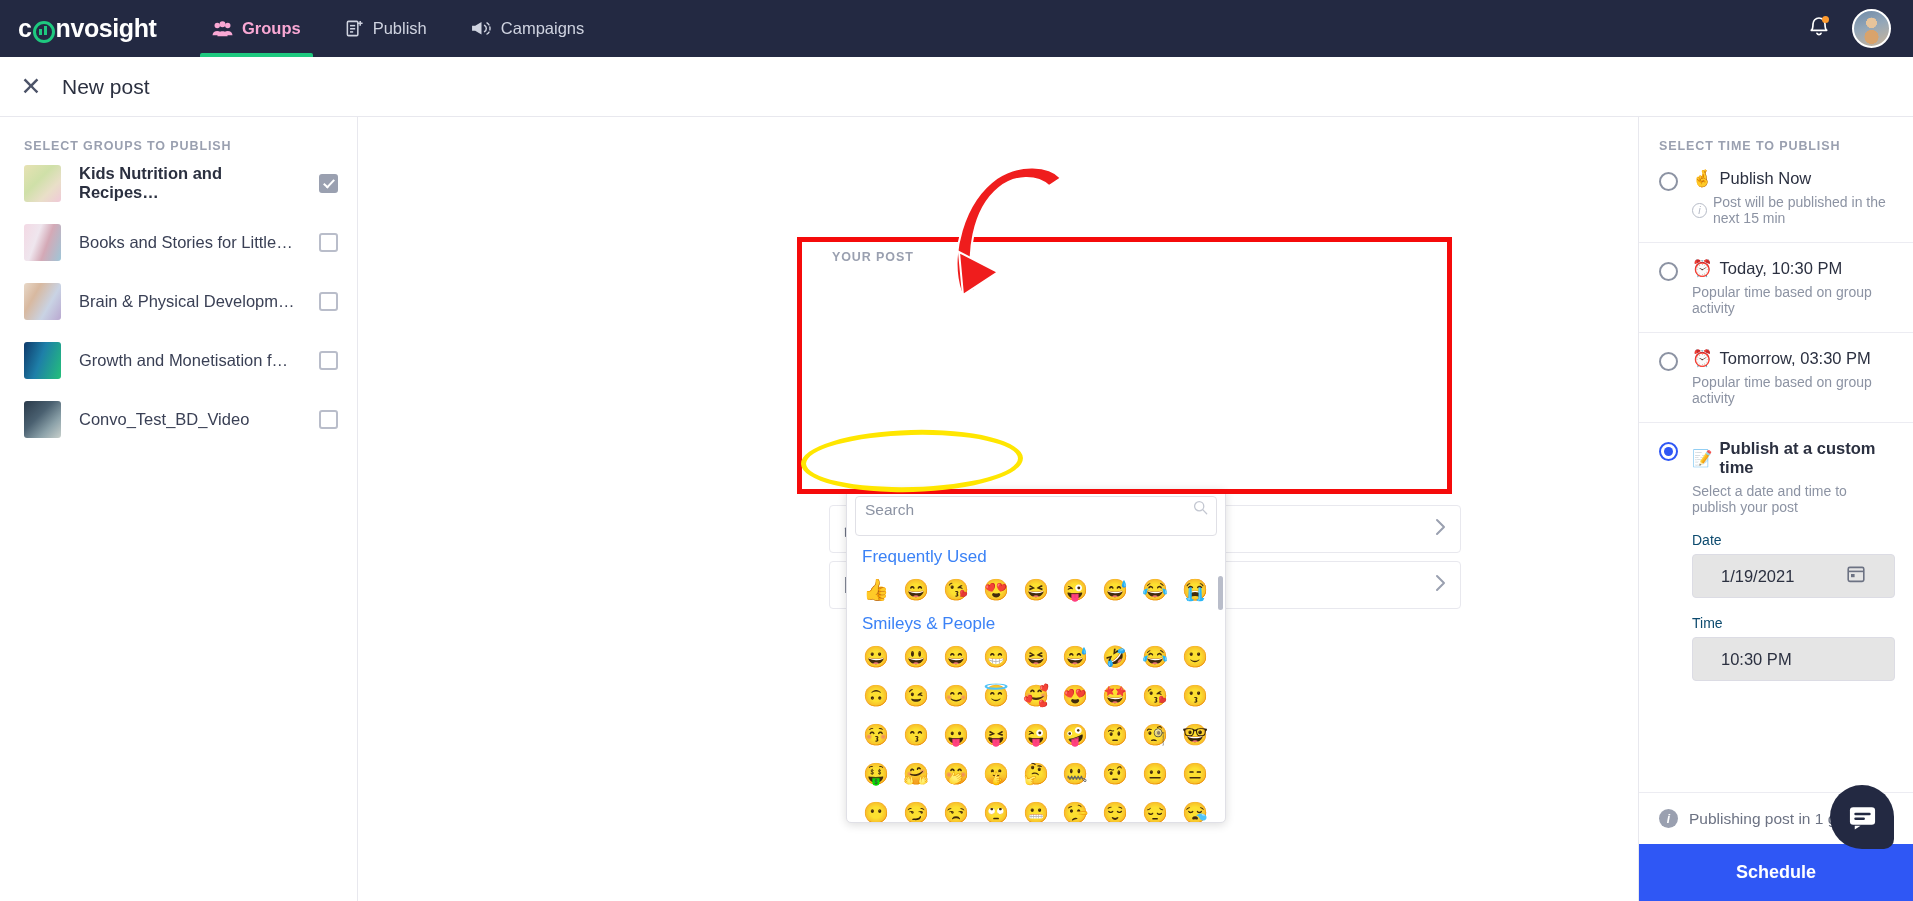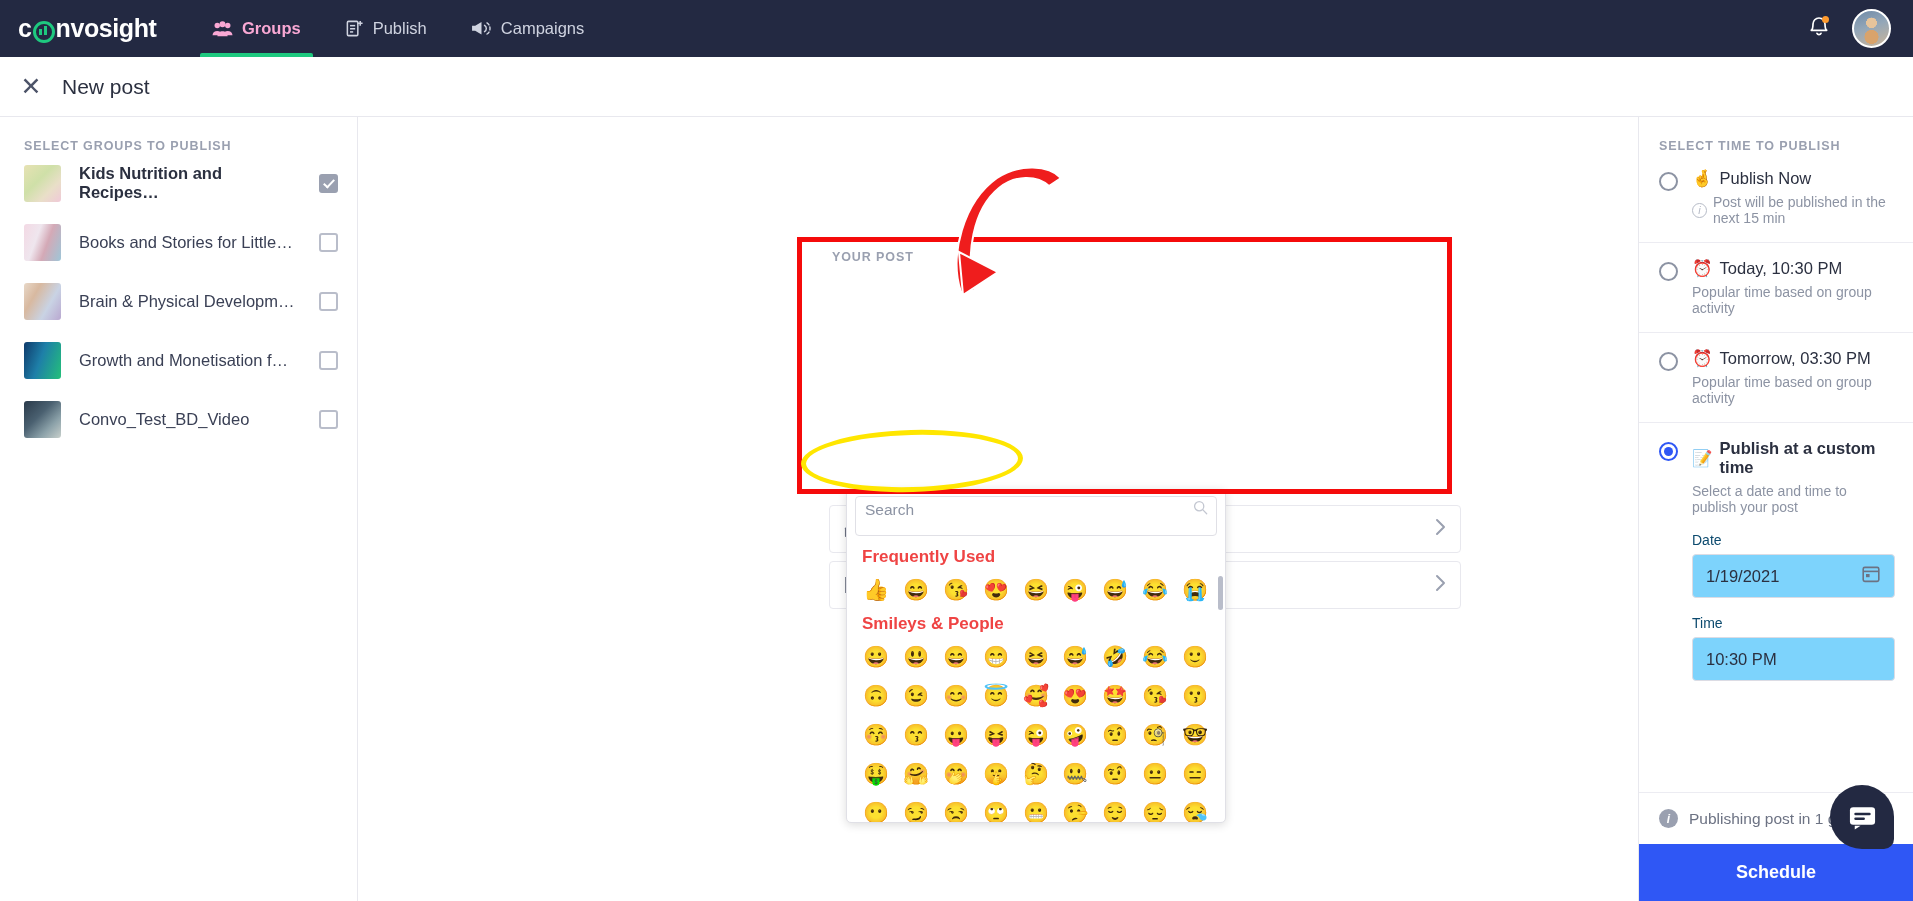--- a/index.html
+++ b/index.html
@@ -176,21 +176,21 @@
     position: relative;
   }
   .emoji-search input {
     border: none; outline: none; font-size: 15.5px; color: #5a6070;
     width: 100%; font-family: "Liberation Sans", sans-serif; background: transparent;
   }
   .emoji-search input::placeholder { color: #8c93a3; }
   .emoji-search .sicon { position: absolute; right: 8px; color: #c3c7d1; }
   .emoji-body { padding: 2px 10px 0 10px; position: relative; height: 296px; }
   .emoji-cat {
-    font-size: 17px; color: #ef4444; margin: 5px 0 3px 5px; font-weight: 700;
+    font-size: 17px; color: #3b82f6; margin: 5px 0 3px 5px; font-weight: 400;
   }
   .emoji-grid { display: grid; grid-template-columns: repeat(9, 1fr); }
   .emoji-cell {
     font-size: 21px; line-height: 1; text-align: center; padding: 9px 0;
     cursor: pointer;
   }
   .emoji-scroll {
     position: absolute; right: 2px; top: 36px; width: 5px; height: 34px;
     background: #b9bdca; border-radius: 3px;
   }
@@ -228,22 +228,22 @@
     align-items: center; gap: 6px;
   }
   .icircle {
     width: 15px; height: 15px; border-radius: 50%; border: 1.3px solid #b6bbc7;
     color: #b6bbc7; font-size: 11px; display: inline-flex; align-items: center;
     justify-content: center; font-style: italic; flex: none;
   }
   .field-label { font-size: 14px; color: #0c4a6e; margin: 17px 0 6px 0; }
   .field {
     height: 44px; border: 1px solid #dcdce4; border-radius: 4px;
-    display: flex; align-items: center; padding: 0 13px; font-size: 16.5px;
-    color: #2b3040; background: #7dd3fc;
+    display: flex; align-items: center; padding: 0 28px; font-size: 16.5px;
+    color: #2b3040; background: #e5e5e5;
   }
   .field .cal { margin-left: auto; color: #6c7283; }
   .rt-footer { margin-top: auto; }
   .publishing-note {
     border-top: 1px solid #ececf2; display: flex; align-items: center;
     gap: 11px; padding: 16px 20px; font-size: 15.5px; color: #6c7283;
   }
   .ifilled {
     width: 19px; height: 19px; border-radius: 50%; background: #9aa0b0;
     color: #fff; font-size: 12px; display: inline-flex; align-items: center;

